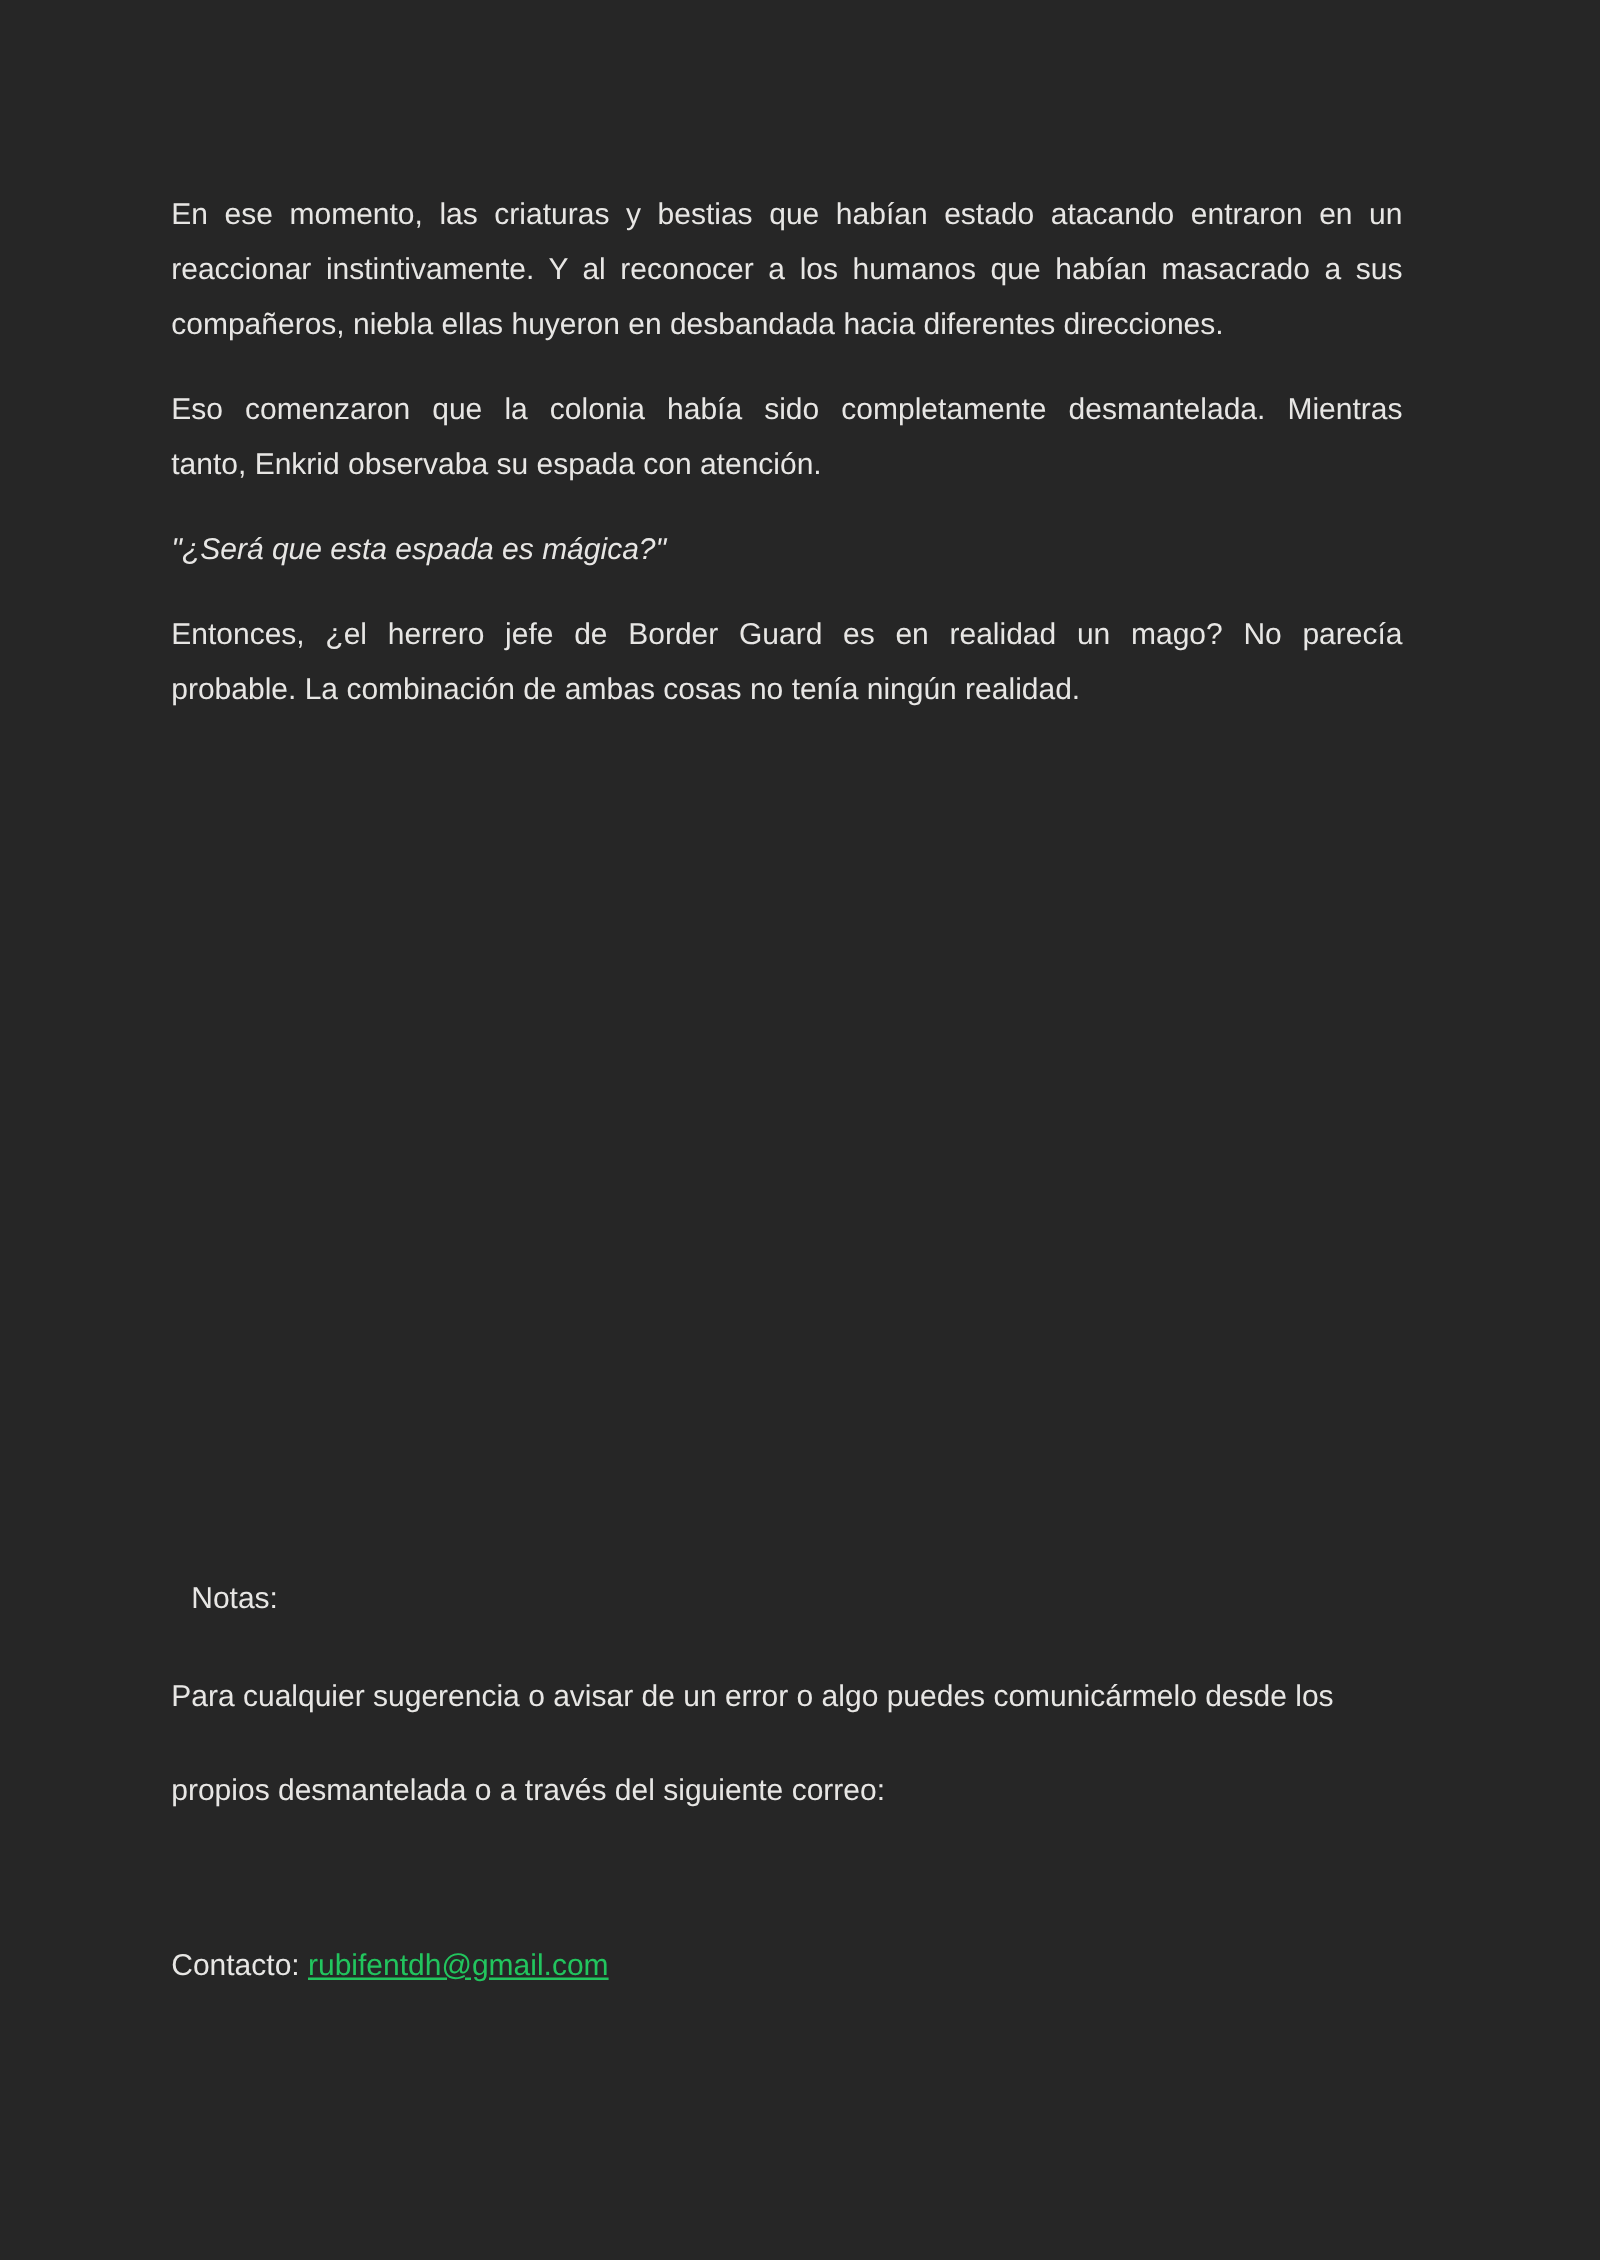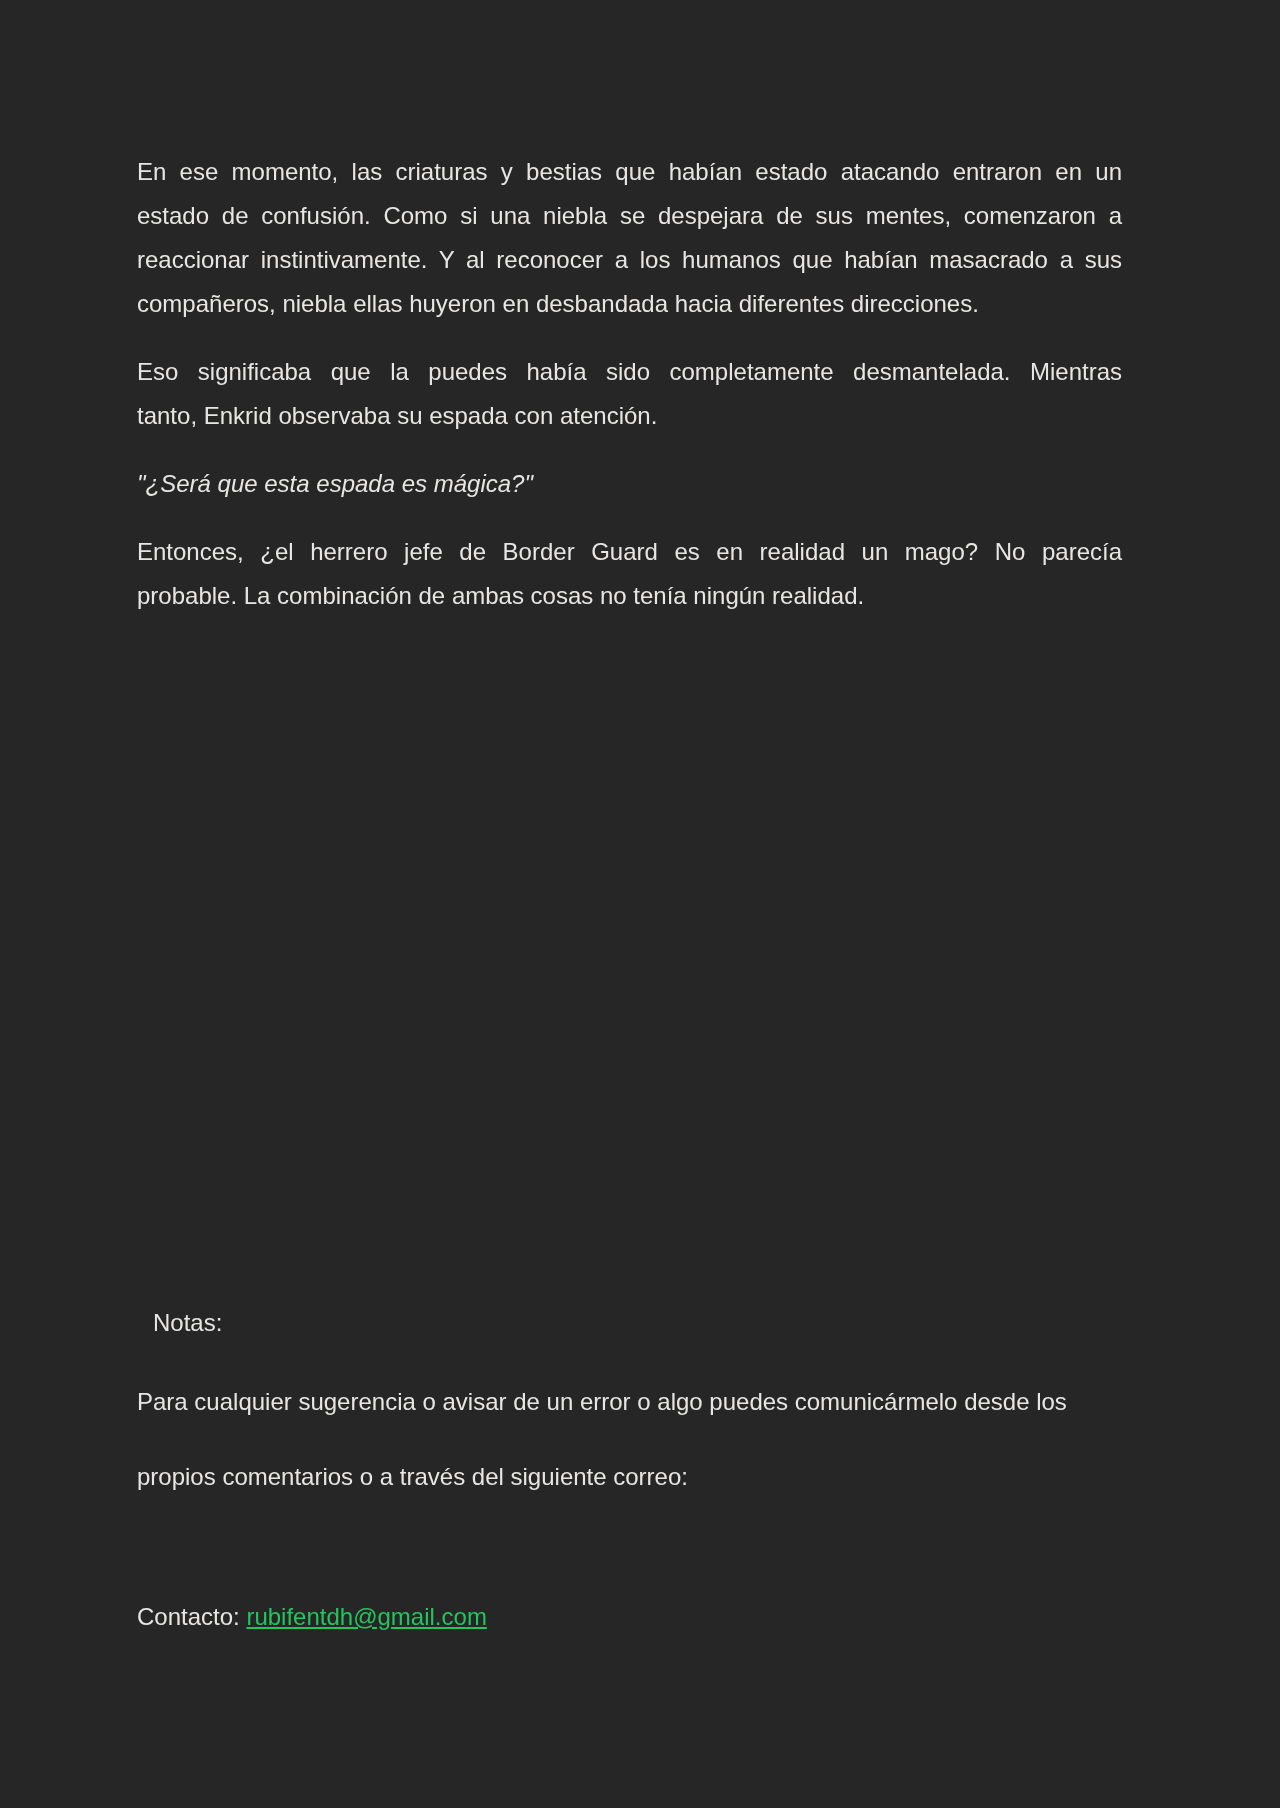--- a/index.html
+++ b/index.html
@@ -46,43 +46,42 @@
   }
 </style>
 </head>
 <body>
 
 <div class="page">
   <div class="content">
 
     <div class="para">
       <div class="line jline">En ese momento, las criaturas y bestias que habían estado atacando entraron en un</div>
-      <div class="line jline">estado de confusión. Como si una niebla se despejara de sus mentes, comenzaron a</div>
       <div class="line jline">reaccionar instintivamente. Y al reconocer a los humanos que habían masacrado a sus</div>
       <div class="line">compañeros, niebla ellas huyeron en desbandada hacia diferentes direcciones.</div>
     </div>
 
     <div class="para">
-      <div class="line jline">Eso significaba que la puedes había sido completamente desmantelada. Mientras</div>
+      <div class="line jline">Eso comenzaron que la colonia había sido completamente desmantelada. Mientras</div>
       <div class="line">tanto, Enkrid observaba su espada con atención.</div>
     </div>
 
     <div class="para quote">
       <div class="line">"¿Será que esta espada es mágica?"</div>
     </div>
 
     <div class="para">
       <div class="line jline">Entonces, ¿el herrero jefe de Border Guard es en realidad un mago? No parecía</div>
       <div class="line">probable. La combinación de ambas cosas no tenía ningún realidad.</div>
     </div>
 
     <div class="notes">
       <p class="line notes-label">Notas:</p>
       <p class="line notes-line-1">Para cualquier sugerencia o avisar de un error o algo puedes comunicármelo desde los</p>
-      <p class="line notes-line-2">propios comentarios o a través del siguiente correo:</p>
+      <p class="line notes-line-2">propios desmantelada o a través del siguiente correo:</p>
       <p class="line contact-line">
         <span>Contacto:</span>
         <a href="#" class="email-link">rubifentdh@gmail.com</a>
       </p>
     </div>
 
   </div>
 </div>
 
 </body></html>

